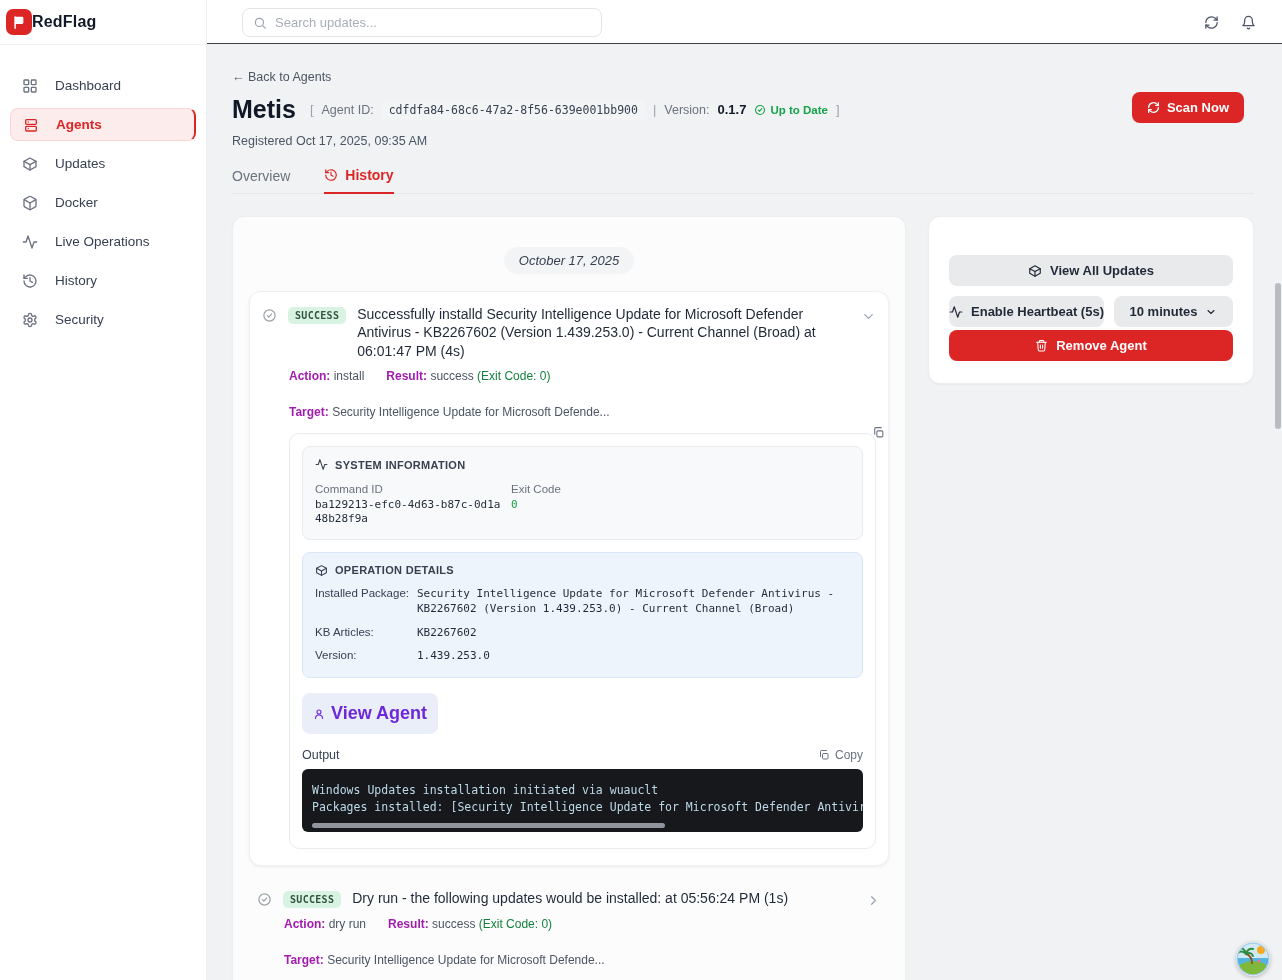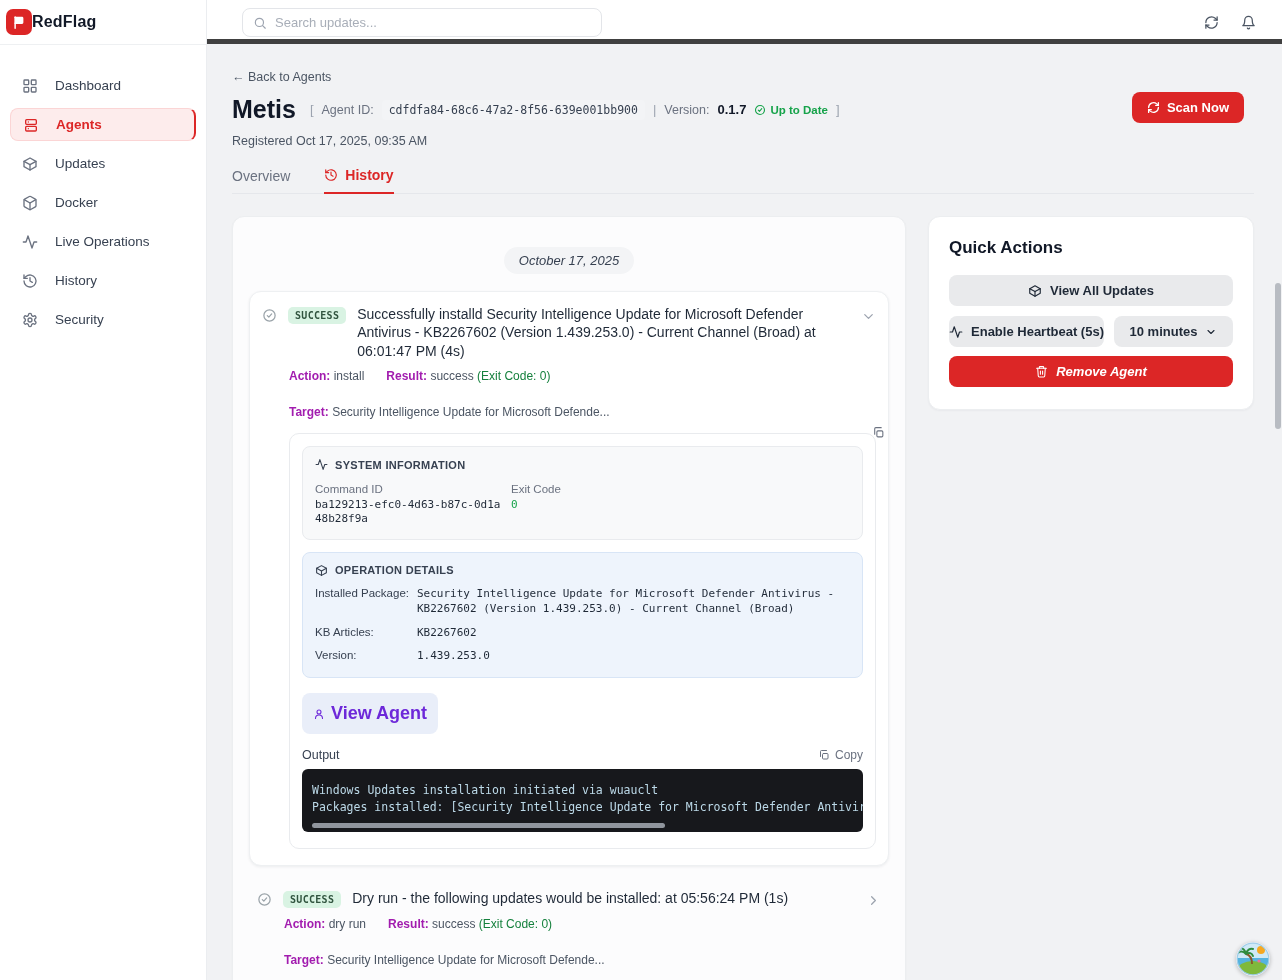--- a/index.html
+++ b/index.html
@@ -18,21 +18,21 @@
   .nav { padding:24px 10px 0 10px; display:flex; flex-direction:column; gap:6px; }
   .nav-item { display:flex; align-items:center; gap:17px; height:33px; padding:0 12px;
     border-radius:8px; font-size:13.5px; color:#374151; cursor:pointer; }
   .nav-item .nico { color:#6b7280; }
   .nav-item.active { background:#fdecec; color:#dc2626; border:1px solid #fbd5d5;
     border-right:2px solid #dc2626; font-weight:600; }
   .nav-item.active .nico { color:#dc2626; }
 
   
   .topbar { position:absolute; left:207px; top:0; right:0; height:44px; background:#ffffff;
-    border-bottom:5px solid #404040; }
+    border-bottom:1px solid #404040; }
   .search-wrap { position:absolute; left:35px; top:8px; width:360px; height:29px;
     border:1px solid #e3e5e9; border-radius:8px; background:#fff; display:flex; align-items:center;
     gap:8px; padding:0 10px; color:#9ca3af; }
   .search-wrap input { border:none; outline:none; flex:1; font-size:13px; color:#374151;
     font-family:inherit; background:transparent; }
   .search-wrap input::placeholder { color:#a8aeb8; }
   .top-icons { position:absolute; right:26px; top:0; height:44px; display:flex; align-items:center; gap:22px; color:#4b5563; }
   .icon-btn { background:none; border:none; cursor:pointer; color:#4b5563; padding:0; }
 
   
@@ -117,21 +117,21 @@
   .qa-card { width:326px; background:#ffffff; border:1px solid #eceef0; border-radius:12px;
     padding:21px 20px 22px 20px; box-shadow:0 1px 2px rgba(17,24,39,.04); }
   .qa-title { font-size:17px; font-weight:700; color:#111827; }
   .qa-btn { width:100%; display:flex; align-items:center; justify-content:center; gap:8px;
     background:#e9eaec; border:none; border-radius:8px; height:31px; font-size:13px; font-weight:600;
     color:#1f2937; cursor:pointer; font-family:inherit; }
   .qa-btn.first { margin-top:17px; }
   .qa-row { display:flex; gap:10px; margin-top:10px; }
   .qa-row .hb { flex:1; }
   .qa-row .dd { flex:none; width:119px; }
-  .qa-btn.danger { margin-top:9px; background:#dc2626; color:#ffffff;font-style:italic; }
+  .qa-btn.danger { margin-top:3px; background:#dc2626; color:#ffffff; }
 
   
   .v-scroll-thumb { position:absolute; right:1px; top:283px; width:6px; height:146px;
     background:#b8bcc2; border-radius:3px; z-index:9; cursor:pointer; }
   .island-float { position:absolute; right:12px; bottom:4px; width:34px; height:34px; border-radius:50%;
     box-shadow:0 1px 4px rgba(0,0,0,.25); cursor:pointer; z-index:9; overflow:hidden; }
 </style>
 </head>
 <body>
 
@@ -441,21 +441,20 @@
 
           <div class="ev-title">Dependency check for 'Security Intelligence Update for Microsoft Defender Antivirus - KB2267602 (Version 1.439.253.0)' at 05:56:24 PM (4s)</div>
 
         </div>
 
       </article>
 
     </section>
 
     <aside class="qa-card">
-      <h2 class="qa-title">Quick Actions</h2>
       <button class="qa-btn first">
         <span>
             <svg width="14" height="14" viewBox="0 0 24 24" fill="none" stroke="currentColor" stroke-width="2" stroke-linecap="round" stroke-linejoin="round">
               <path d="M21 8 12 3 3 8v8l9 5 9-5Z"></path>
               <path d="m3 8 9 5 9-5"></path>
               <path d="M12 13v8"></path>
             </svg>
           </span>
         <span>View All Updates</span>
       </button>

